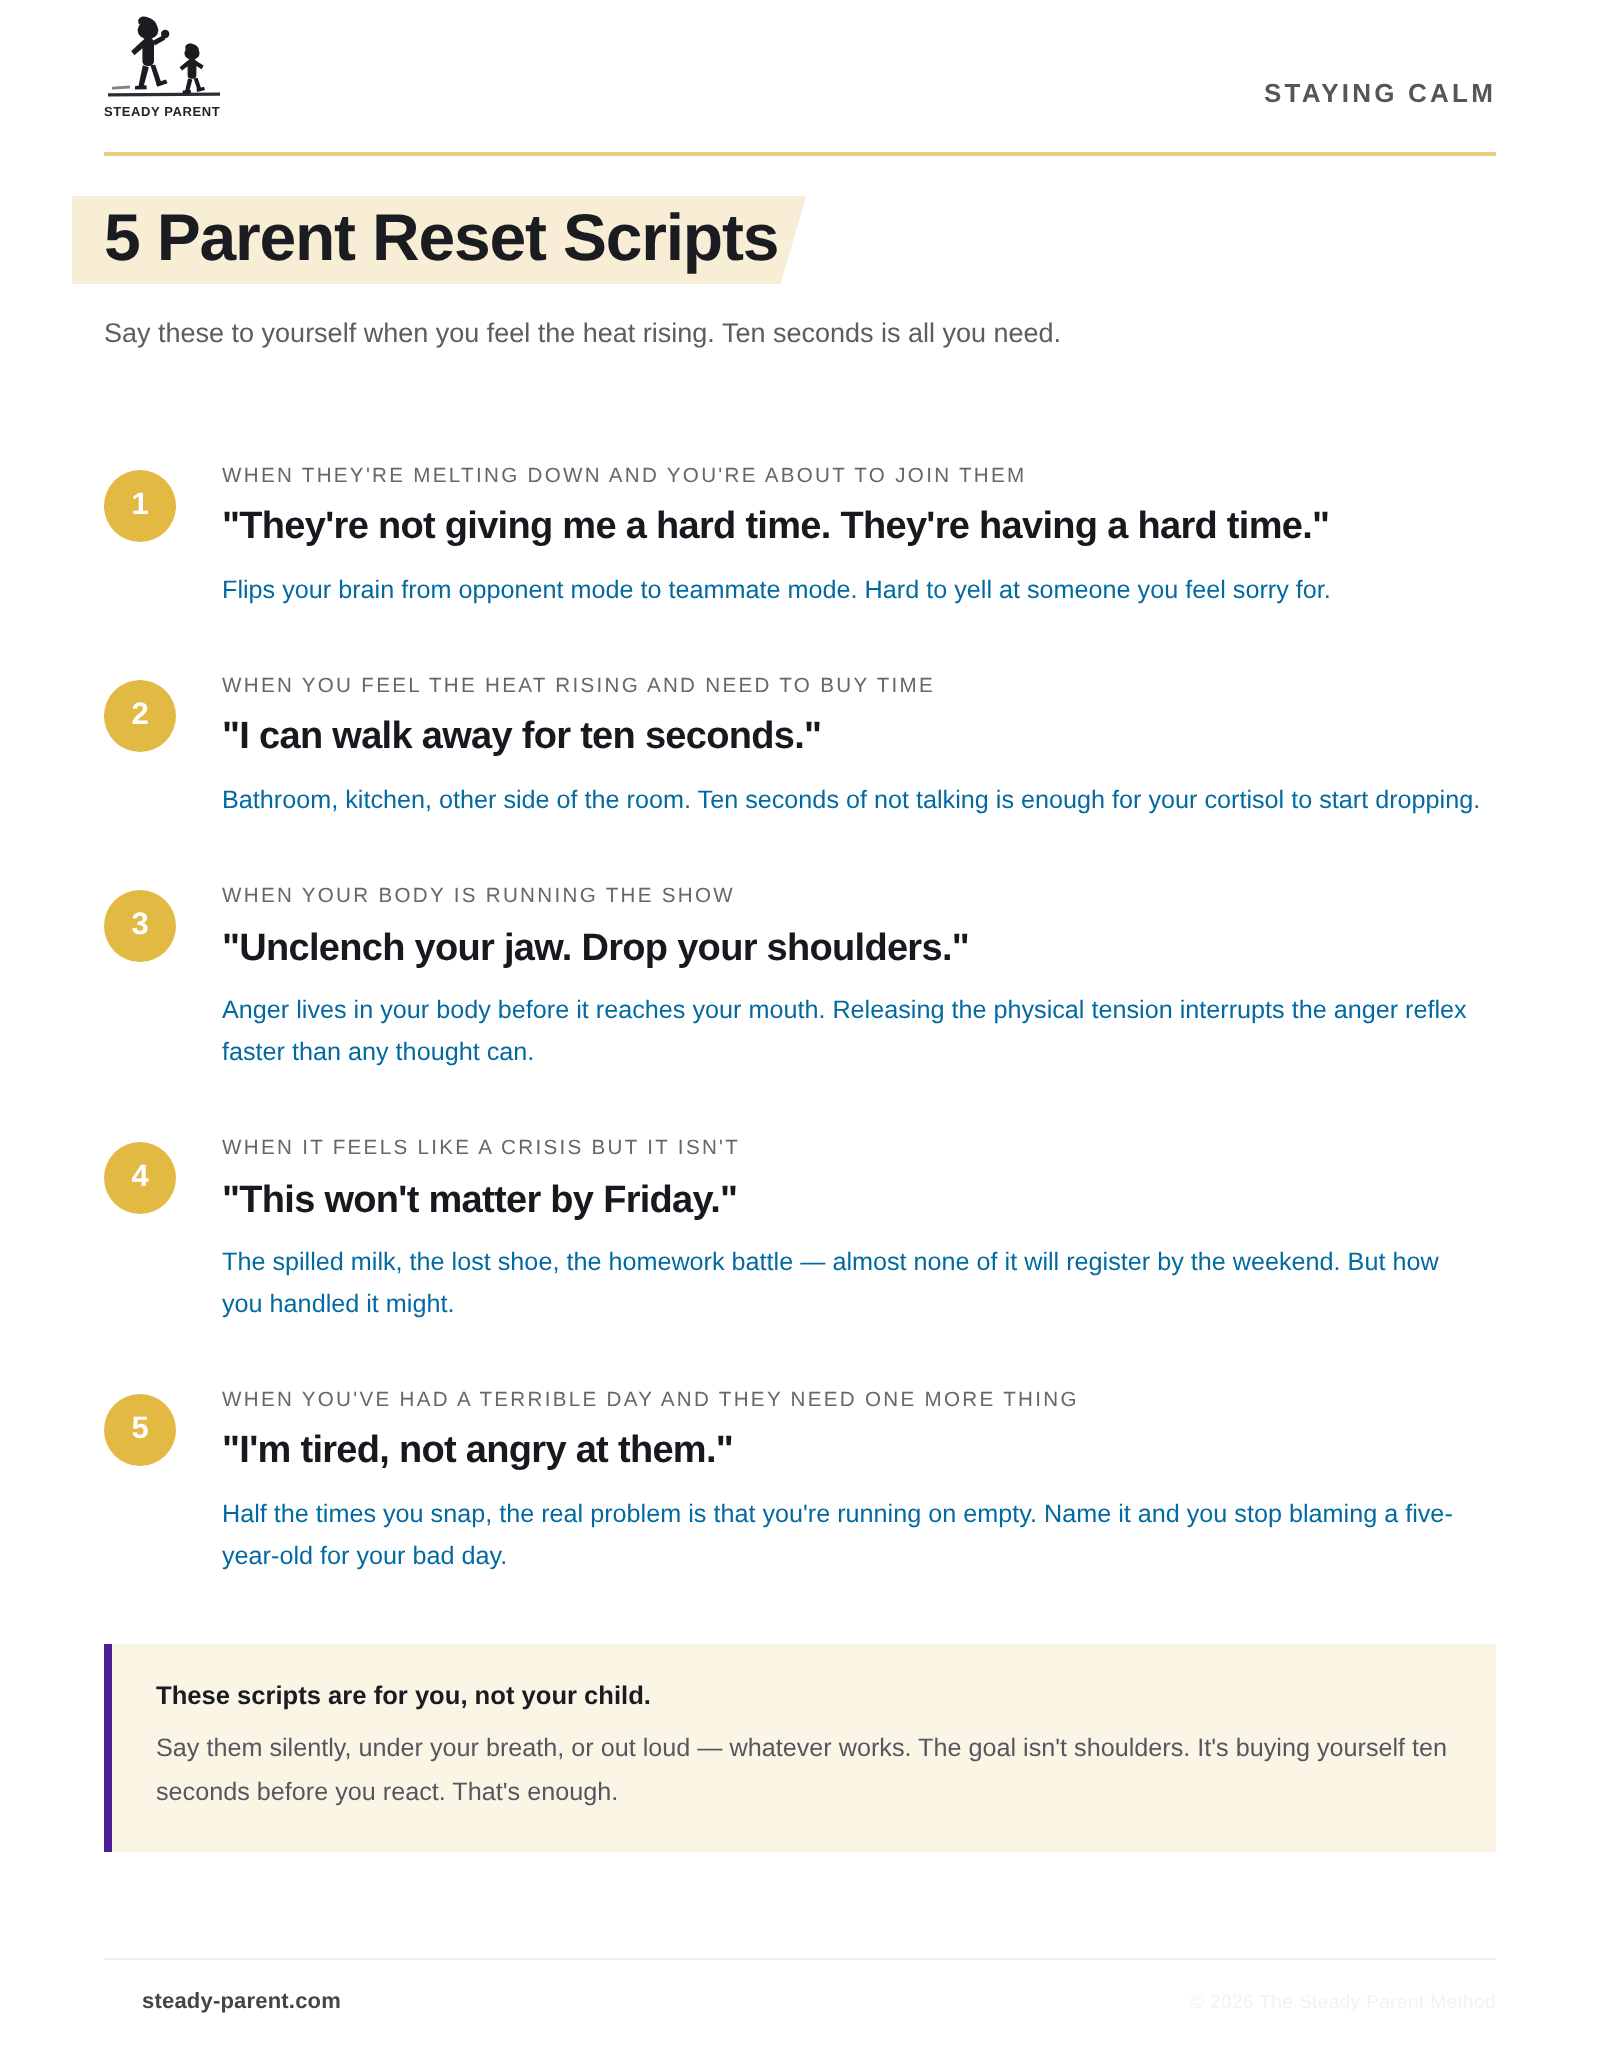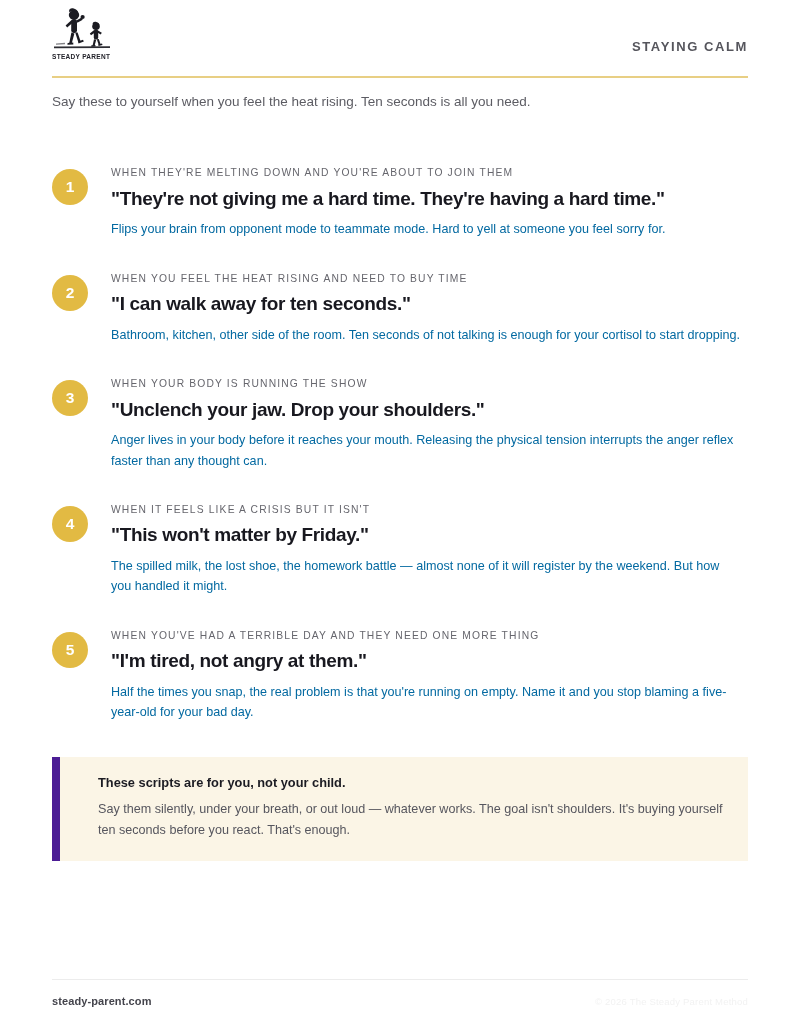--- a/index.html
+++ b/index.html
@@ -149,22 +149,22 @@
     font-size: 12.6px;
     color: #0369a1;
     line-height: 1.62;
     max-width: 630px;
   }
 
   
   .callout {
     margin-top: 34px;
     background: #fbf5e6;
-    border-left: 8px solid #4c1d95;
-    padding: 17px 24px 19px 38px;
+    border-left: 4px solid #4c1d95;
+    padding: 17px 24px 19px 22px;
     box-sizing: border-box;
   }
   .callout-title {
     font-size: 12.8px;
     font-weight: bold;
     color: #1b1b22;
     line-height: 1.4;
   }
   .callout-text {
     margin-top: 7px;
@@ -190,20 +190,21 @@
     display: flex;
     align-items: center;
     justify-content: space-between;
     padding-top: 15px;
   }
   .footer-left {
     font-size: 11px;
     font-weight: bold;
     color: #44444c;
     letter-spacing: 0.1px;
+    margin-left: 19px;
   }
   .footer-right {
     font-size: 9.5px;
     color: #f2f2f2;
     letter-spacing: 0.2px;
   }
 </style>
 </head>
 <body>
 
@@ -240,20 +241,24 @@
           <path d="M4 35.4 L13 34.8 L13 36.2 L4 36.8 Z" opacity="0.55"></path>
         </g>
       </svg>
       <div class="brand-wordmark">STEADY PARENT</div>
     </div>
     <div class="kicker">STAYING CALM</div>
   </div>
   <div class="rule"></div>
 
   
+  <div class="title-wrap">
+    <div class="title-hl"></div>
+    <h1 class="title">5 Parent Reset Scripts</h1>
+  </div>
   <p class="subtitle">Say these to yourself when you feel the heat rising. Ten seconds is all you need.</p>
 
   
   <div class="scripts">
 
     <div class="script-row">
       <div class="num-badge">1</div>
       <div class="script-body">
         <div class="eyebrow">WHEN THEY'RE MELTING DOWN AND YOU'RE ABOUT TO JOIN THEM</div>
         <div class="quote">"They're not giving me a hard time. They're having a hard time."</div>

